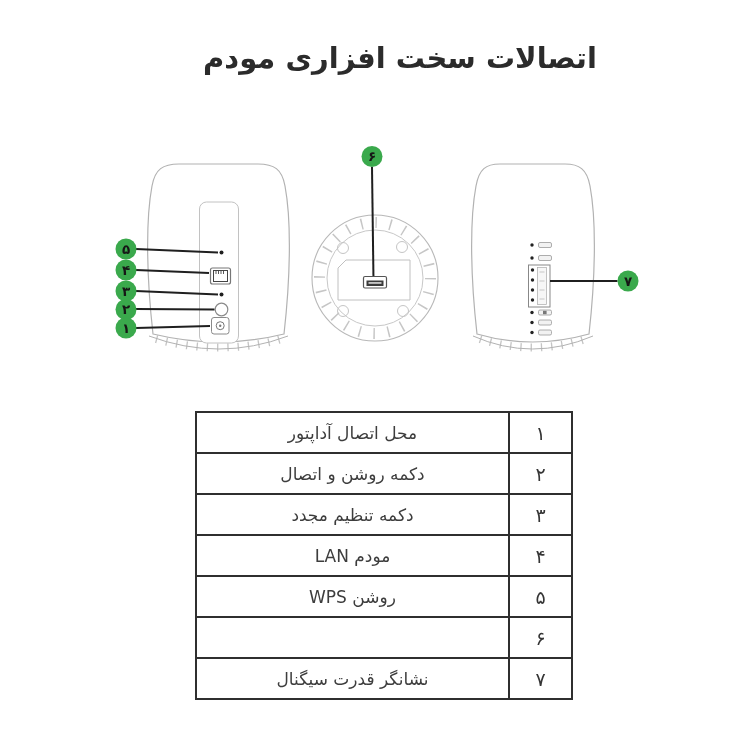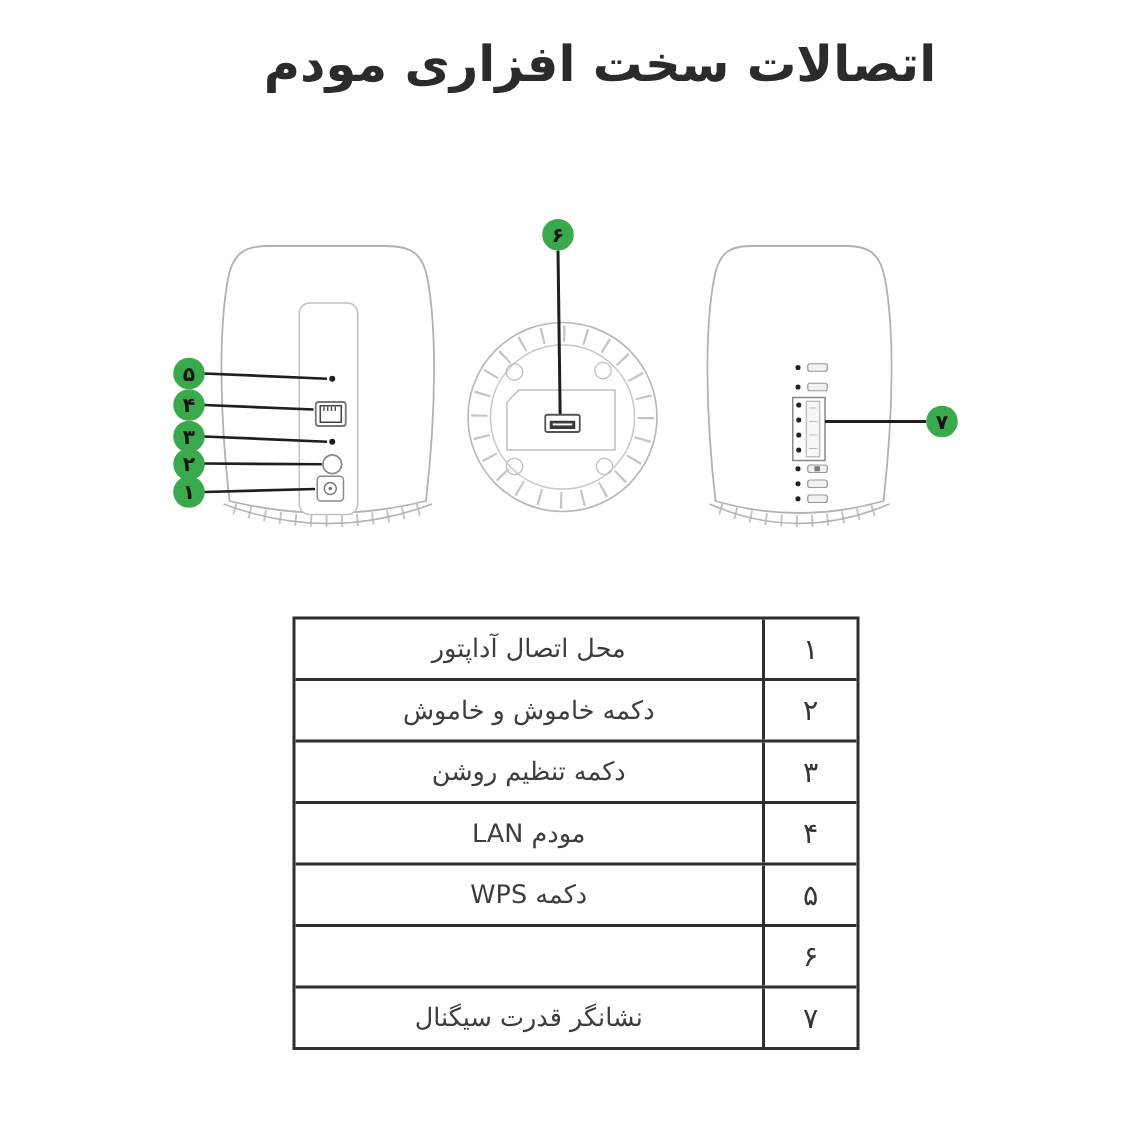--- a/index.html
+++ b/index.html
@@ -2,22 +2,22 @@
 <html lang="fa" dir="rtl"><head>
 <meta charset="utf-8">
 <style>
   * { margin:0; padding:0; box-sizing:border-box; }
   body { background:#fff; font-family:"DejaVu Sans", sans-serif; }
   .canvas{
     position:relative; width:750px; height:750px; background:#ffffff;
     overflow:hidden; direction:rtl;
   }
   .page-title{
-    position:absolute; top:23px; left:50px; width:700px;
-    text-align:center; font-size:33px; font-weight:bold; color:#2b2b2b;
+    position:absolute; top:41px; left:50px; width:700px;
+    text-align:center; font-size:29px; font-weight:bold; color:#2b2b2b;
     letter-spacing:0;
   }
   .diagram-svg{
     position:absolute; top:130px; left:0; width:750px; height:250px;
   }
   .spec-table{
     position:absolute; top:411px; left:195px; width:378px; height:289px;
     border:2px solid #2f2f2f; display:flex; flex-direction:column;
     direction:rtl; background:#fff;
   }
@@ -147,33 +147,33 @@
     </g>
   </svg>
 
   <div class="spec-table">
     <div class="trow">
       <div class="cell cell-num">۱</div>
       <div class="cell cell-desc">محل اتصال آداپتور</div>
     </div>
     <div class="trow">
       <div class="cell cell-num">۲</div>
-      <div class="cell cell-desc">دکمه خاموش و خاموش</div>
+      <div class="cell cell-desc">دکمه روشن و اتصال</div>
     </div>
     <div class="trow">
       <div class="cell cell-num">۳</div>
-      <div class="cell cell-desc">دکمه تنظیم روشن</div>
+      <div class="cell cell-desc">دکمه تنظیم مجدد</div>
     </div>
     <div class="trow">
       <div class="cell cell-num">۴</div>
       <div class="cell cell-desc">مودم LAN</div>
     </div>
     <div class="trow">
       <div class="cell cell-num">۵</div>
-      <div class="cell cell-desc">دکمه WPS</div>
+      <div class="cell cell-desc">روشن WPS</div>
     </div>
     <div class="trow">
       <div class="cell cell-num">۶</div>
     </div>
     <div class="trow">
       <div class="cell cell-num">۷</div>
       <div class="cell cell-desc">نشانگر قدرت سیگنال</div>
     </div>
   </div>
 

